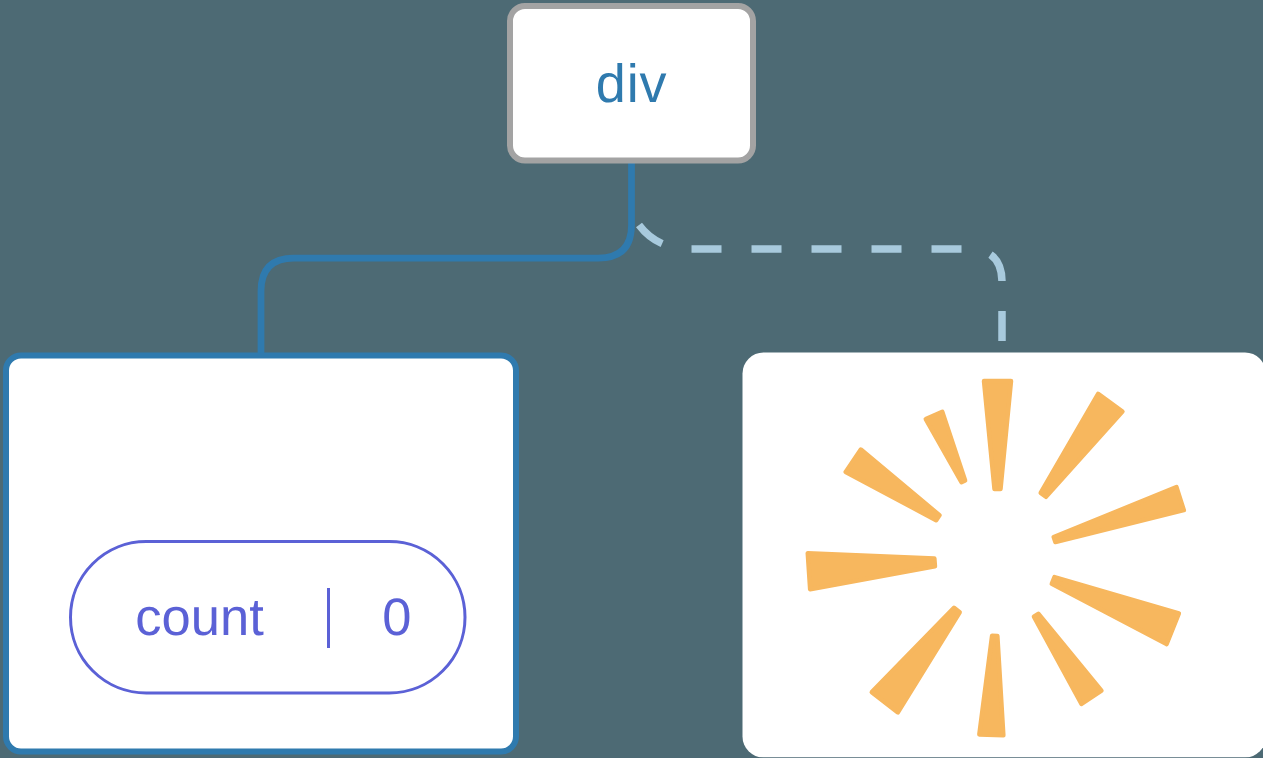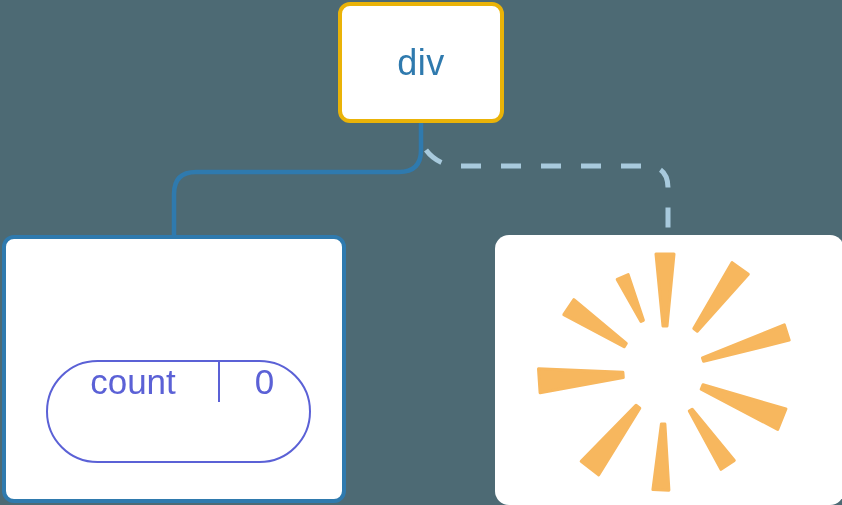--- a/index.html
+++ b/index.html
@@ -29,22 +29,22 @@
   }
   .node {
     position: absolute;
     background: #ffffff;
     box-sizing: border-box;
   }
   .node-div {
     left: 338px;
     top: 2px;
     width: 166px;
-    height: 121px;
-    border: 4px solid #eab308;
+    height: 107px;
+    border: 4px solid #a3a3a3;
     border-radius: 12px;
     display: flex;
     align-items: center;
     justify-content: center;
   }
   .node-counter {
     left: 2px;
     top: 235px;
     width: 344px;
     height: 268px;
@@ -80,21 +80,21 @@
   .prop-pill {
     position: absolute;
     left: 40px;
     top: 121px;
     width: 265px;
     height: 103px;
     border: 2.5px solid #5b61d6;
     border-radius: 52px;
     box-sizing: border-box;
     display: flex;
-    align-items: flex-start;
+    align-items: center;
   }
   .prop-key {
     flex: 0 0 172px;
     display: flex;
     align-items: center;
     justify-content: center;
     color: #5b61d6;
     font-size: 35px;
     border-right: 2.5px solid #5b61d6;
     box-sizing: border-box;

